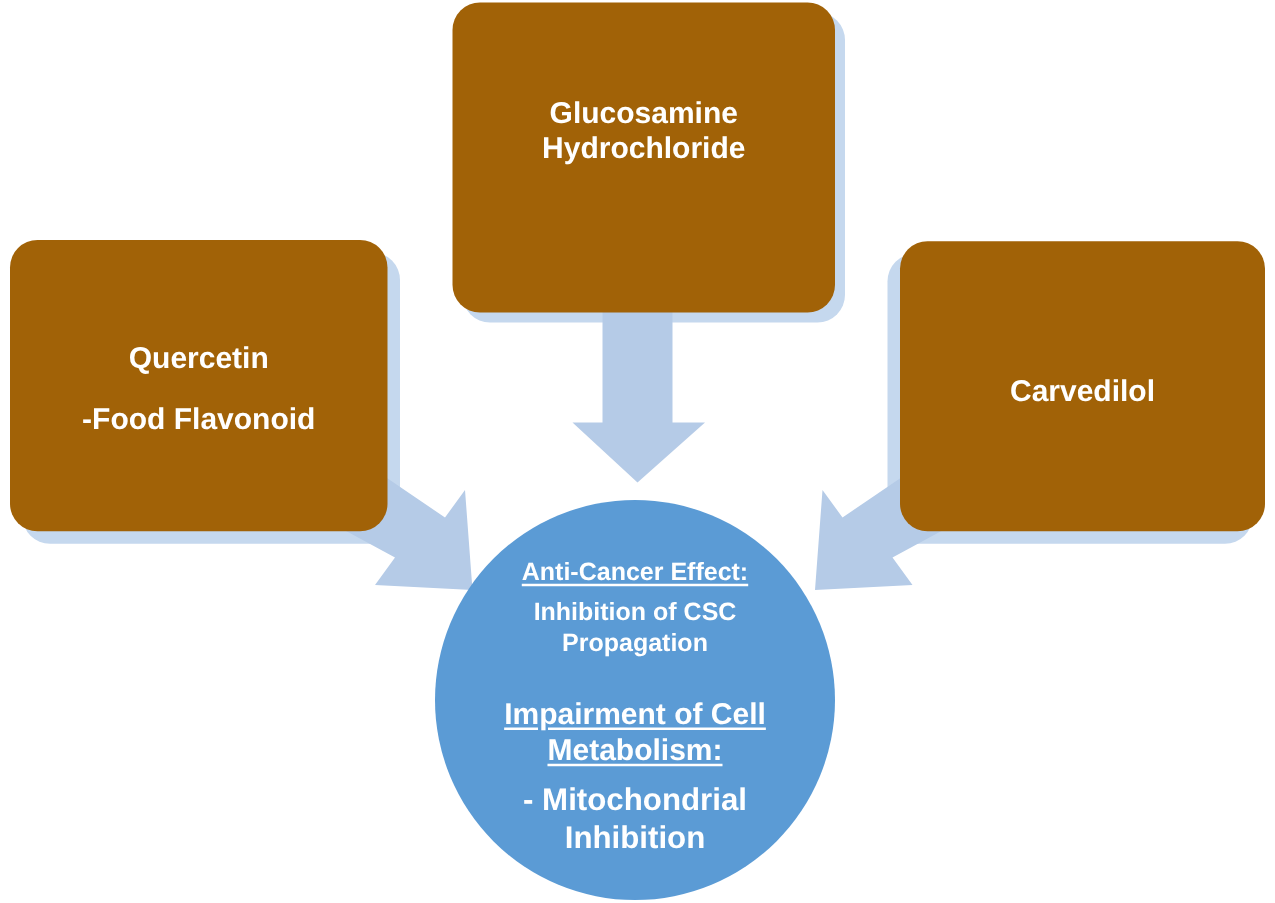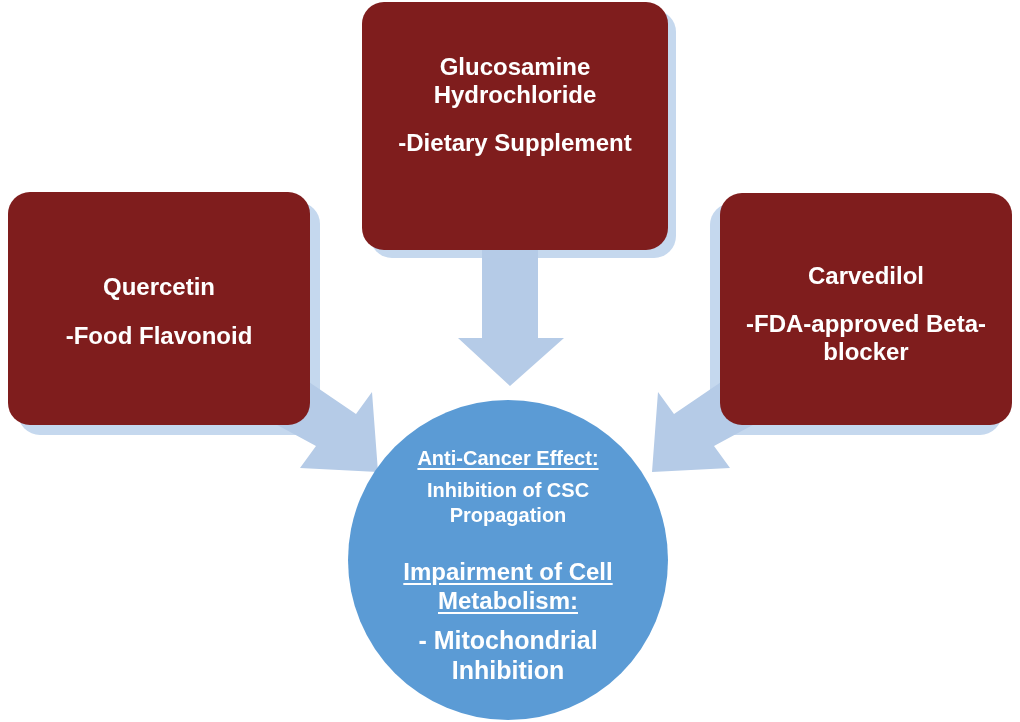--- a/index.html
+++ b/index.html
@@ -12,21 +12,21 @@
     width: 1020px;
     height: 722px;
     background: #ffffff;
     overflow: hidden;
     font-family: "Liberation Sans", sans-serif;
   }
 
   
   .node-box {
     position: absolute;
-    background: #7f1d1d;
+    background: #a16207;
     border-radius: 22px;
     display: flex;
     flex-direction: column;
     align-items: center;
     justify-content: center;
     text-align: center;
     color: #ffffff;
     font-weight: bold;
     box-sizing: border-box;
   }
@@ -137,35 +137,33 @@
   </svg>
 
   <svg class="arrow-svg z3" style="left:632px; top:368px;" width="130" height="115" viewBox="0 0 130 115">
     <polygon class="arrow-shape" points="92,12 42,46 26,24 20,104 98,100 82,78 130,52"></polygon>
   </svg>
 
   <div class="node-box z3" id="box-glucosamine">
     <div class="inner">
       <span class="line node-title">Glucosamine</span>
       <span class="line node-title">Hydrochloride</span>
-      <span class="line node-sub">-Dietary Supplement</span>
     </div>
   </div>
 
   <div class="node-box z3" id="box-quercetin">
     <div class="inner">
       <span class="line node-title">Quercetin</span>
       <span class="line node-sub">-Food Flavonoid</span>
     </div>
   </div>
 
   <div class="node-box z3" id="box-carvedilol">
     <div class="inner">
       <span class="line node-title">Carvedilol</span>
-      <span class="line node-sub">-FDA-approved Beta-blocker</span>
     </div>
   </div>
 
   <div id="circle-effect">
     <div class="heading">Anti-Cancer Effect:</div>
     <div class="body">Inhibition of CSC</div>
     <div class="body" style="margin-top:0">Propagation</div>
     <div class="gap"></div>
     <div class="heading2">Impairment of Cell</div>
     <div class="heading2">Metabolism:</div>

